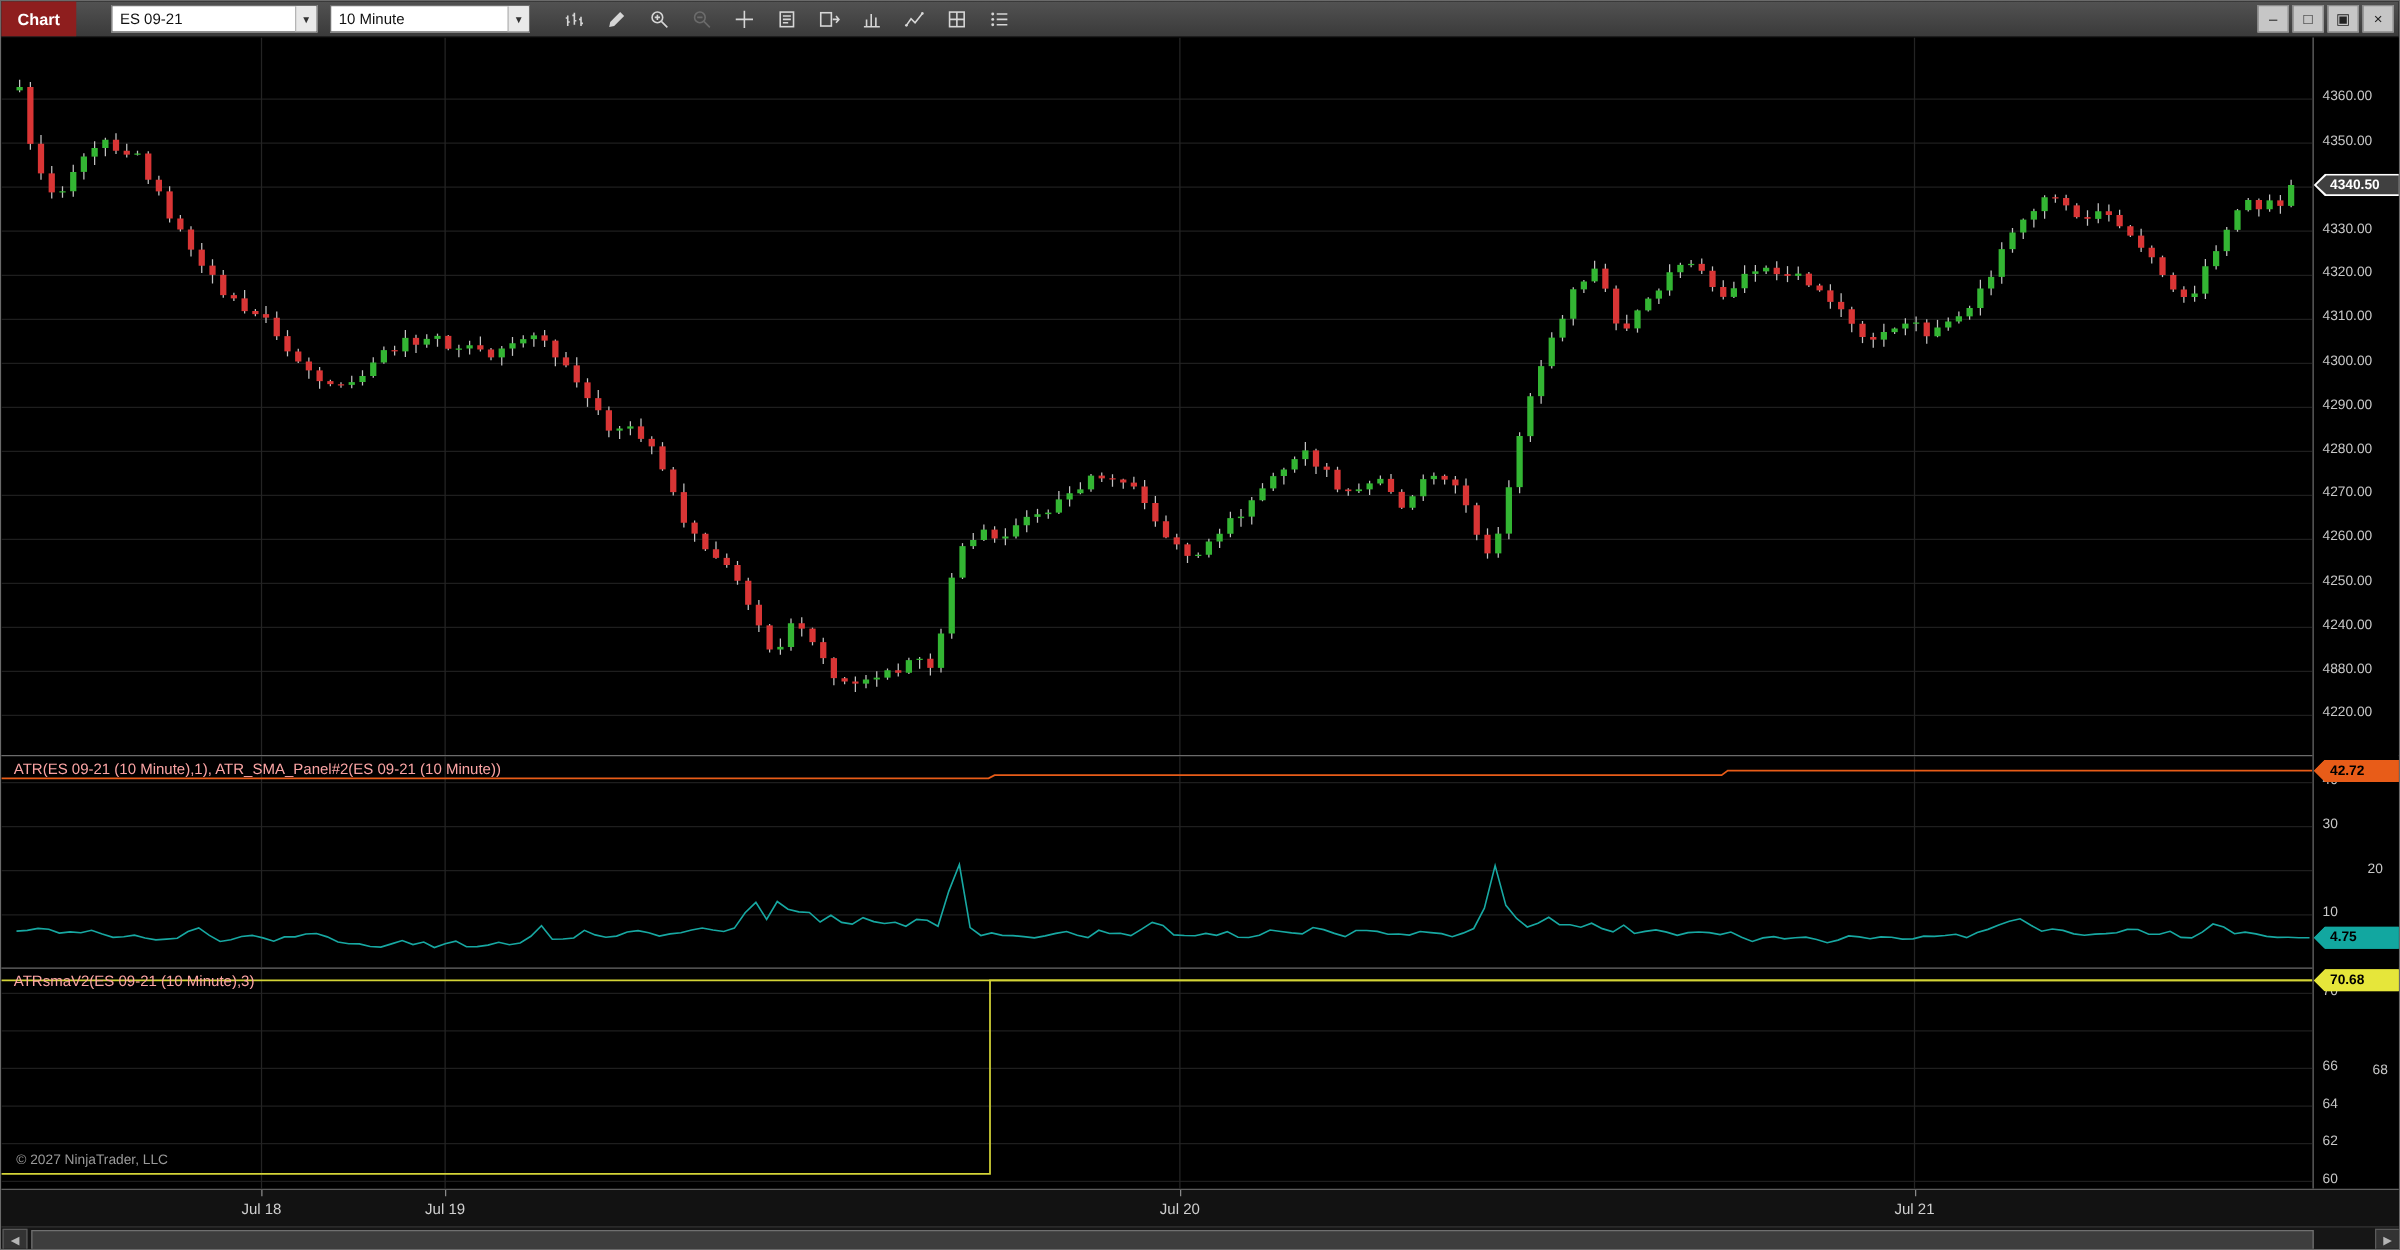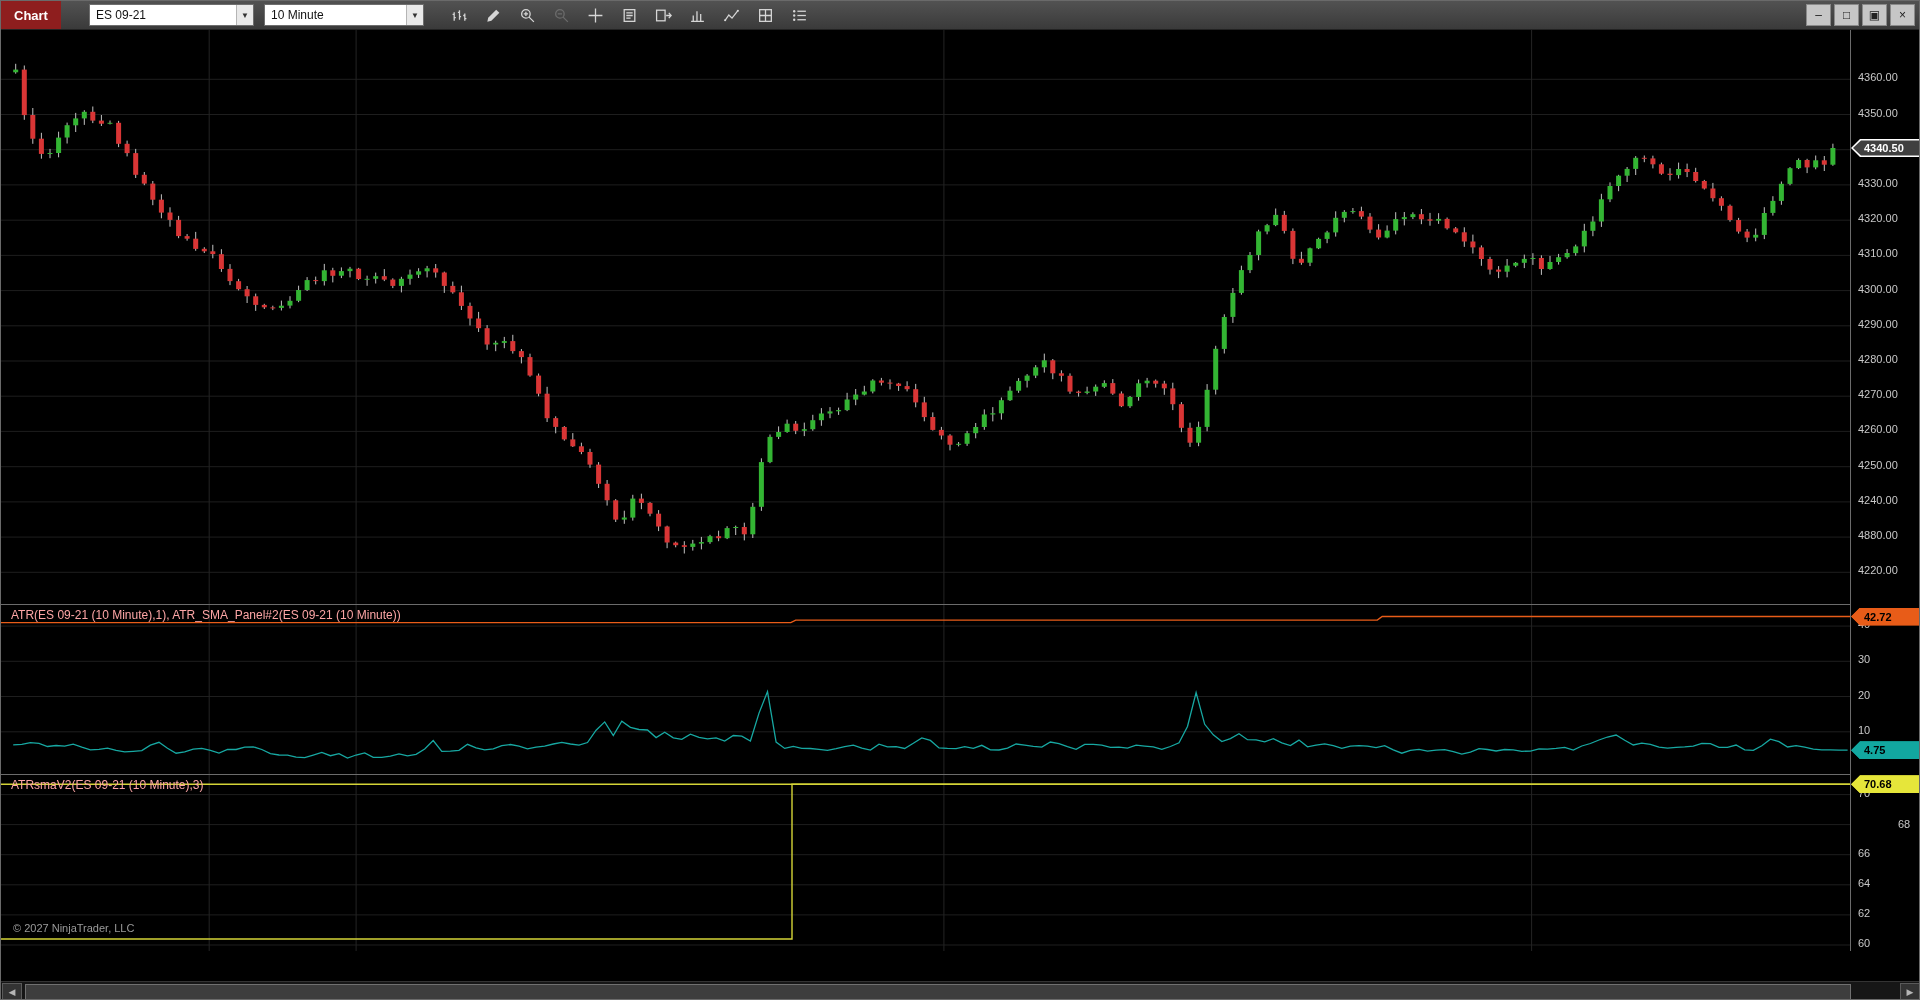--- a/index.html
+++ b/index.html
@@ -651,38 +651,48 @@
       <div class="ytick" style="top: 393.448px;">4260.00</div>
       <div class="ytick" style="top: 428.663px;">4250.00</div>
       <div class="ytick" style="top: 463.877px;">4240.00</div>
       <div class="ytick" style="top: 499.092px;">4880.00</div>
       <div class="ytick" style="top: 534.307px;">4220.00</div>
       <div class="marker" style="top: 108.969px; background: rgb(255, 255, 255);">
         <div class="marker-in" style="background: #404040; color: rgb(255, 255, 255); clip-path: polygon(2px 50%, 10px 1.5px, calc(100% - 1px) 1.5px, calc(100% - 1px) calc(100% - 1.5px), 10px calc(100% - 1.5px));">4340.50</div>
       </div>
       <div class="ytick" style="top: 588.125px;">40</div>
       <div class="ytick" style="top: 623.333px;">30</div>
-      <div class="ytick" style="top: 658.542px;">20</div>
+      <div class="ytick" style="top: 658.542px; margin-left: 36px;">20</div>
       <div class="ytick" style="top: 693.75px;">10</div>
       <div class="marker" style="top: 577.548px; background: rgb(232, 92, 24);">
         <div class="marker-in" style="background: rgb(232, 92, 24); color: rgb(0, 0, 0);">42.72</div>
       </div>
       <div class="marker" style="top: 711.234px; background: rgb(18, 167, 160);">
         <div class="marker-in" style="background: rgb(18, 167, 160); color: rgb(0, 0, 0);">4.75</div>
       </div>
       <div class="ytick" style="top: 756.556px;">70</div>
-      <div class="ytick" style="top: 788px; padding-left: 40px;">68</div>
+      <div class="ytick" style="top: 820px; padding-left: 40px;">68</div>
       <div class="ytick" style="top: 816.726px;">66</div>
       <div class="ytick" style="top: 846.812px;">64</div>
       <div class="ytick" style="top: 876.897px;">62</div>
       <div class="ytick" style="top: 906.983px;">60</div>
       <div class="marker" style="top: 745.326px; background: rgb(230, 230, 58);">
         <div class="marker-in" style="background: rgb(230, 230, 58); color: rgb(0, 0, 0);">70.68</div>
       </div>
     </div>
 
+  <div id="time-axis">
+      <div class="xtick" style="left: 168.166px;">Jul 18</div>
+      <div class="xtickmark" style="left: 208px;"></div>
+      <div class="xtick" style="left: 315.106px;">Jul 19</div>
+      <div class="xtickmark" style="left: 355px;"></div>
+      <div class="xtick" style="left: 902.868px;">Jul 20</div>
+      <div class="xtickmark" style="left: 943px;"></div>
+      <div class="xtick" style="left: 1490.63px;">Jul 21</div>
+      <div class="xtickmark" style="left: 1531px;"></div>
+    </div>
 
   <div id="scrollbar">
     <div id="sb-left" class="sb-btn">◀</div>
     <div id="sb-thumb"></div>
     <div id="sb-right" class="sb-btn">▶</div>
   </div>
 </div>
 
 </body></html>

